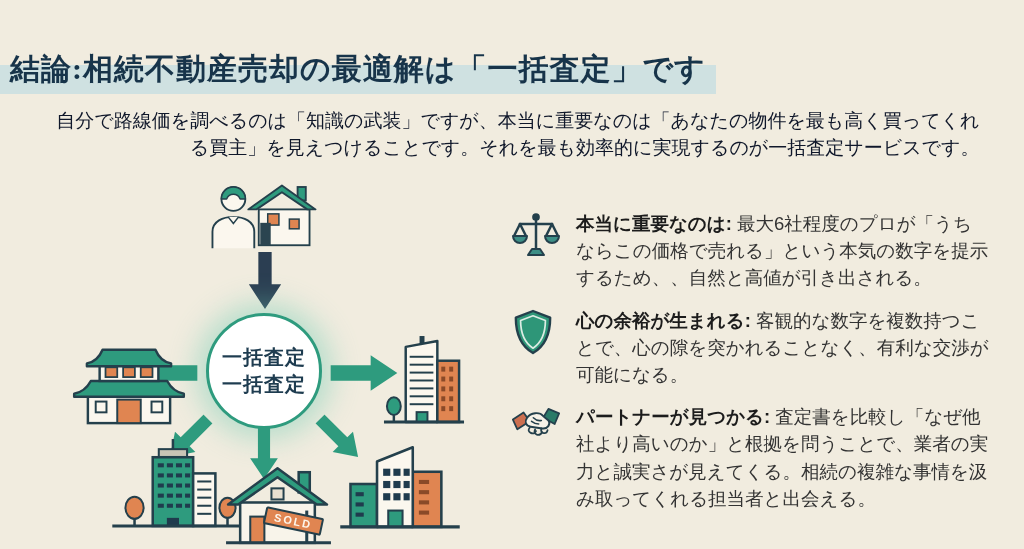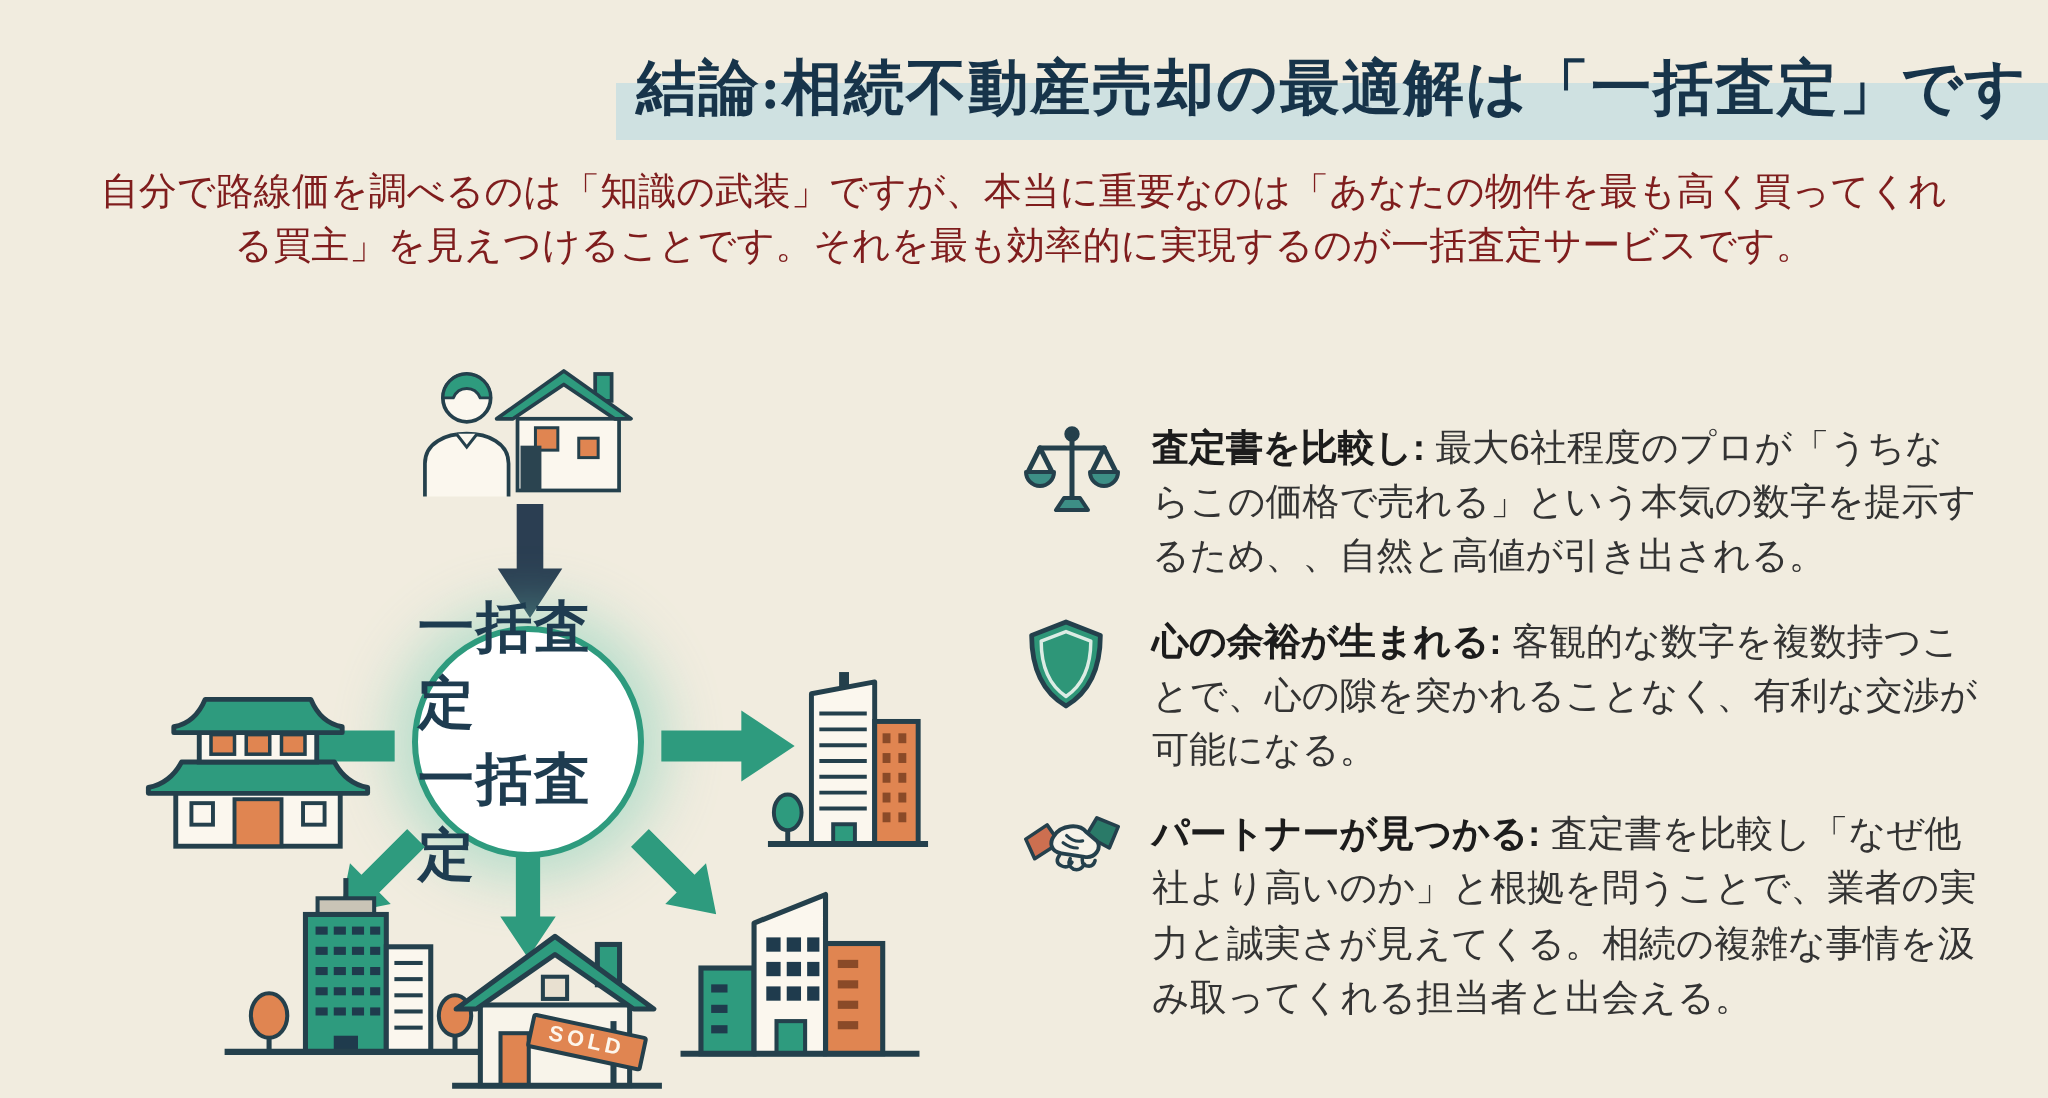--- a/index.html
+++ b/index.html
@@ -4,54 +4,54 @@
 <style>
   * { margin:0; padding:0; box-sizing:border-box; }
   html,body { width:1024px; height:549px; overflow:hidden; }
   body {
     background:#f1ecdf;
     font-family:"Liberation Sans","DejaVu Sans",sans-serif;
     color:#2e2e2e;
     position:relative;
   }
   
-  .title-wrap { text-align:right; padding-top:24px; }
+  .title-wrap { text-align:left; padding-top:48px; }
   .title {
     display:inline-block;
     font-family:"Liberation Serif","DejaVu Serif",serif;
     font-weight:bold;
     font-size:30px;
     letter-spacing:1px;
     color:#17344a;
     background:linear-gradient(to bottom, rgba(0,0,0,0) 38%, #cfe1e1 38%);
     padding:0 10px 4px 10px;
     line-height:1.4;
   }
   
   .intro {
     margin:14px auto 4px auto;
     width:935px;
     font-size:19px;
     line-height:1.42;
-    color:#7f1d1d;
-    text-align:center;
+    color:#0f172a;
+    text-align:right;
   }
   
   .diagram { position:absolute; left:60px; top:175px; width:410px; height:374px; }
   .dg { position:absolute; }
   .glow-circle {
     position:absolute; left:146px; top:138px; width:116px; height:116px;
     background:#ffffff;
     border:3px solid #2e9b7e;
     border-radius:50%;
     box-shadow:0 0 28px 10px rgba(110,205,180,0.45);
     display:flex; flex-direction:column; align-items:center; justify-content:center;
   }
   .glow-circle .line {
-    font-size:28px; font-weight:bold; color:#1e3c50; line-height:1.35; letter-spacing:1px;
+    font-size:20px; font-weight:bold; color:#1e3c50; line-height:1.35; letter-spacing:1px;
   }
   .sold-sign {
     position:absolute; left:44px; top:52px;
     background:#e08551; border:2px solid #24404c; border-radius:2px;
     color:#fdf6ec; font-size:11px; font-weight:bold; letter-spacing:2px;
     padding:1px 8px; transform:rotate(12deg);
   }
   .arrow-teal svg polygon { fill:#2e9b7e; }
   .rot45  { transform:rotate(45deg); }
   .rotm45 { transform:rotate(-45deg); }
@@ -275,21 +275,21 @@
         <line x1="8" y1="12" x2="2" y2="24"></line>
           <line x1="8" y1="12" x2="14" y2="24"></line>
         <line x1="40" y1="12" x2="34" y2="24"></line>
           <line x1="40" y1="12" x2="46" y2="24"></line>
         <path d="M1,24 A7,7 0 0 0 15,24 Z" fill="#3d8f86" stroke-width="2"></path>
         <path d="M33,24 A7,7 0 0 0 47,24 Z" fill="#3d8f86" stroke-width="2"></path>
         <path d="M16,43 L32,43 L28,37 L20,37 Z" fill="#3d8f86" stroke-width="2"></path>
       </svg>
     </span>
     <p class="btext">
-      <strong>査定書を比較し:</strong>
+      <strong>本当に重要なのは:</strong>
       <span>最大6社程度のプロが「うちならこの価格で売れる」という本気の数字を提示するため、、自然と高値が引き出される。</span>
     </p>
   </div>
 
   <div class="benefit">
     <span class="bicon">
       <svg viewBox="0 0 44 48" width="42" height="46">
         <path d="M22,2 L40,9 C40,26 34,39 22,46 C10,39 4,26 4,9 Z" fill="#2e9678" stroke="#24404c" stroke-width="2.5" stroke-linejoin="round"></path>
         <path d="M22,7 L35,12 C35,25 31,35 22,41 C13,35 9,25 9,12 Z" fill="none" stroke="#dcece4" stroke-width="1.8" stroke-linejoin="round"></path>
       </svg>

